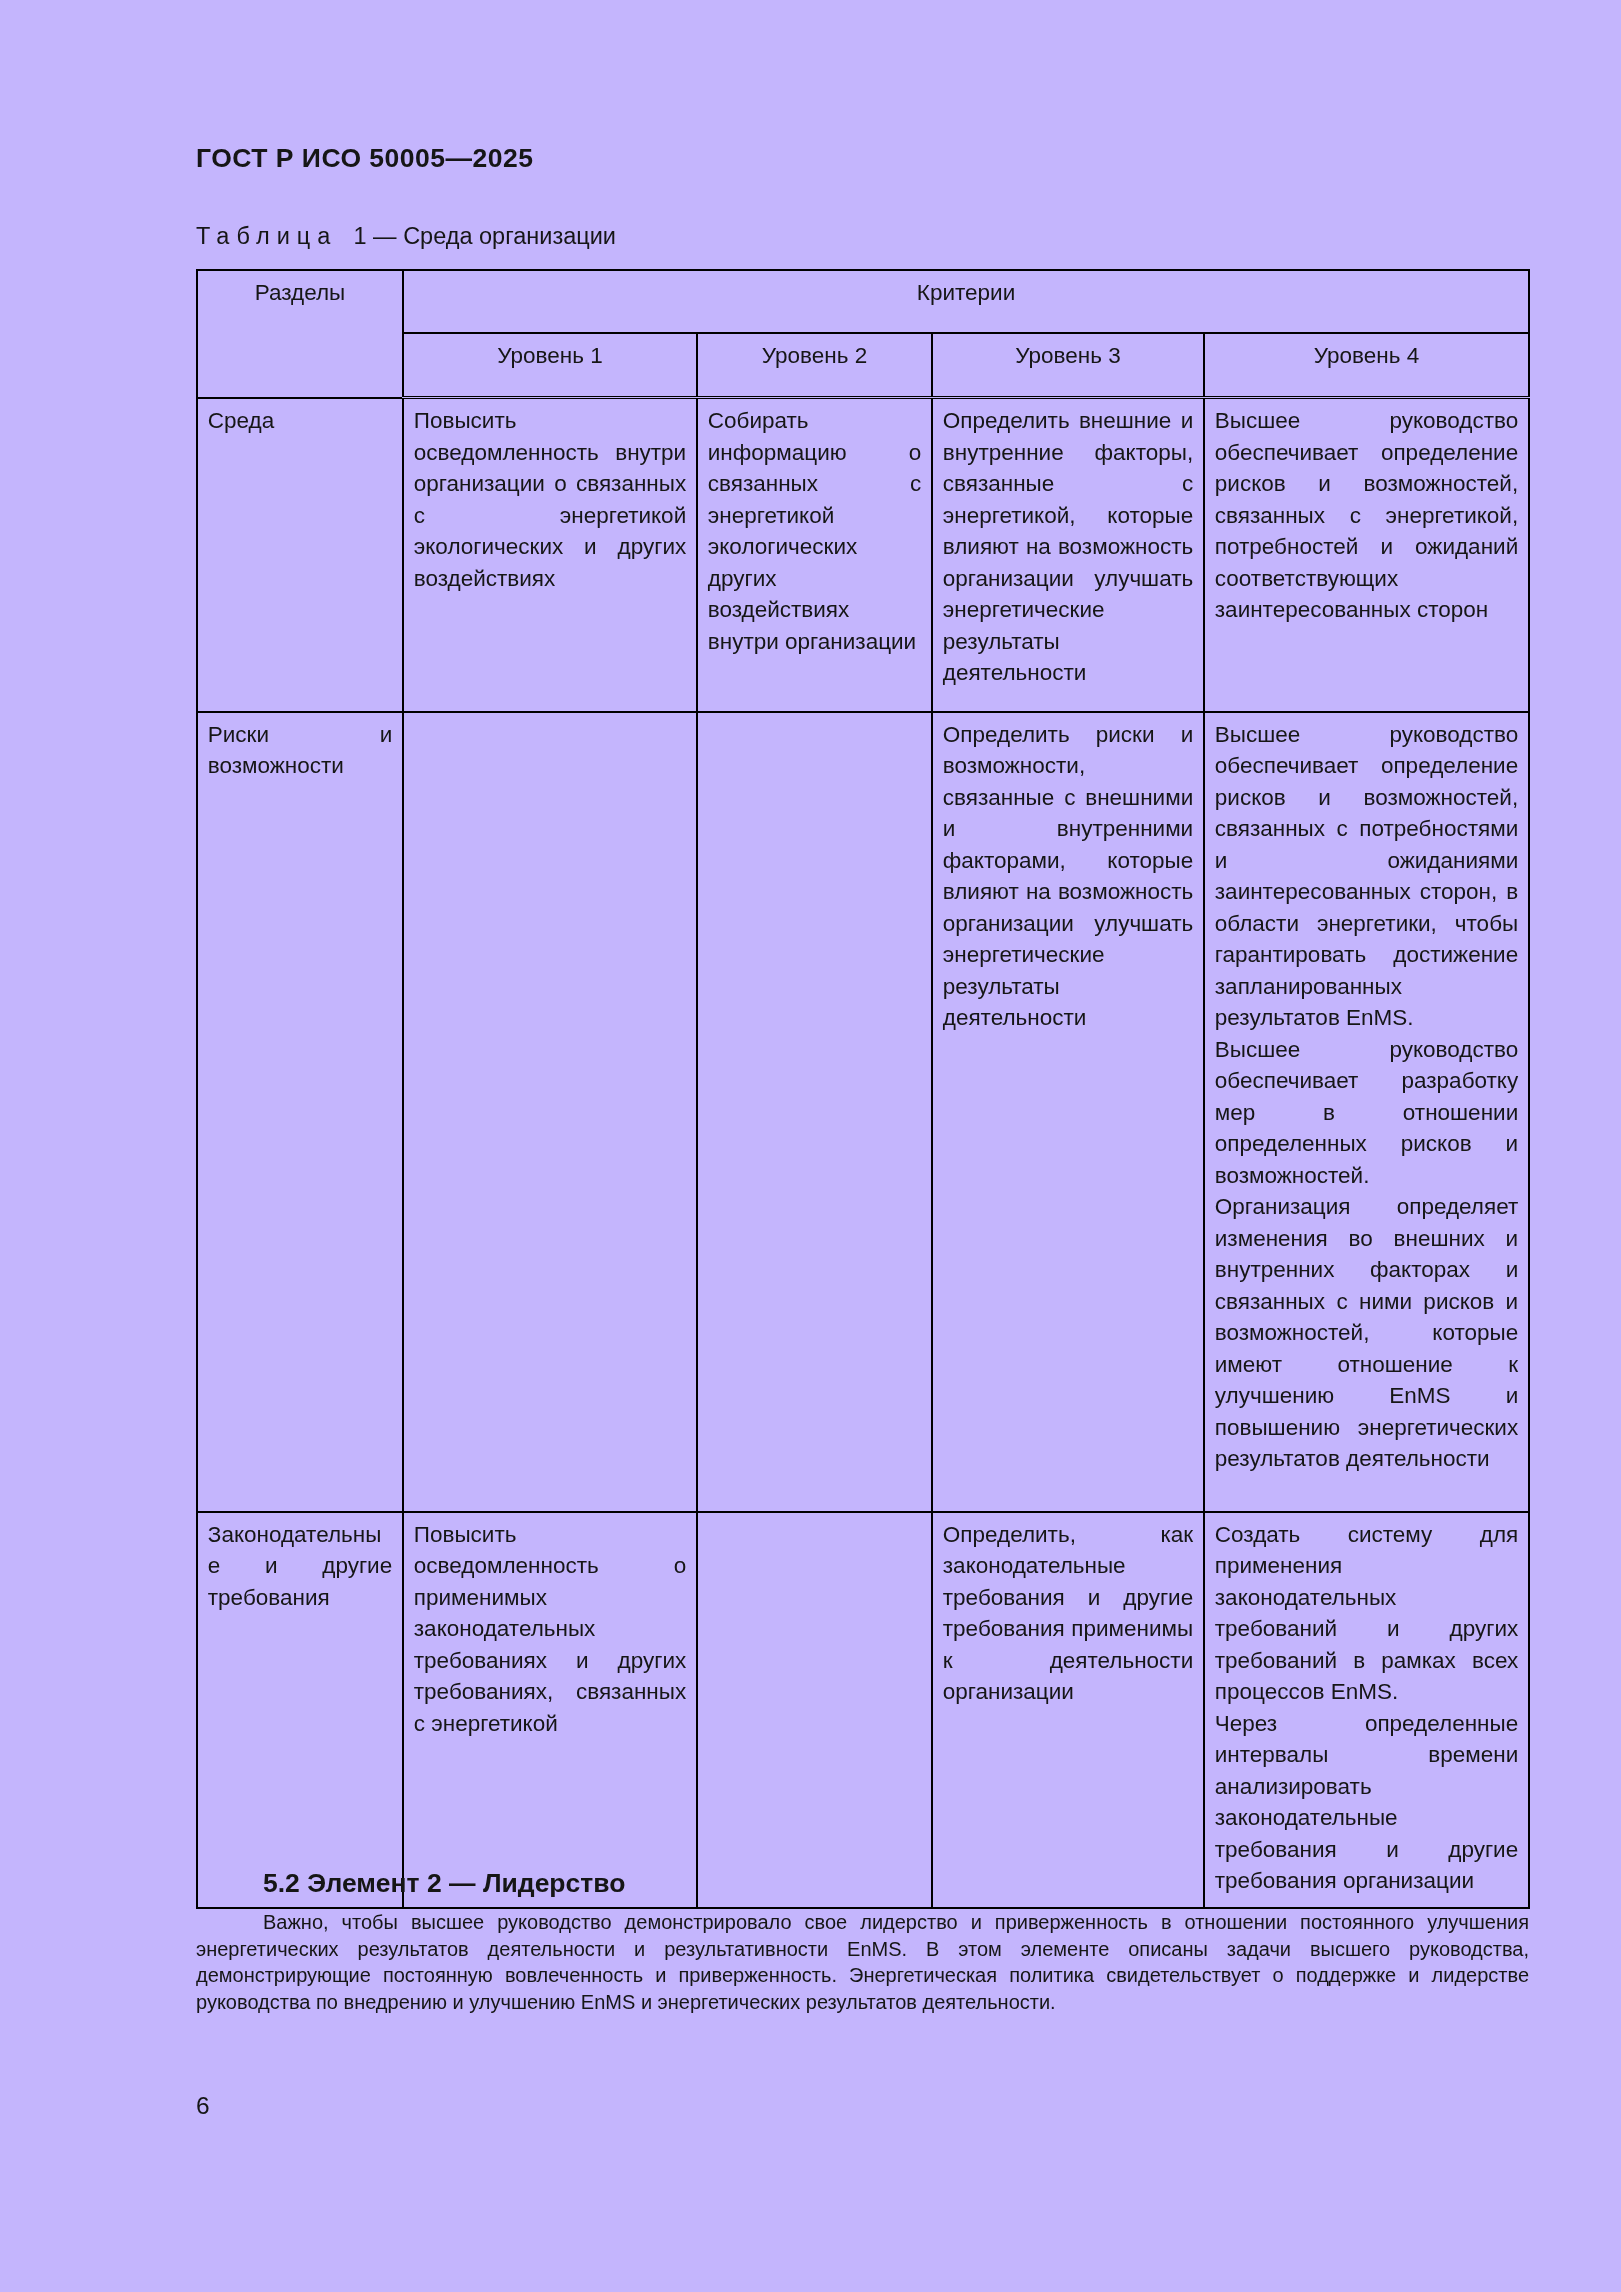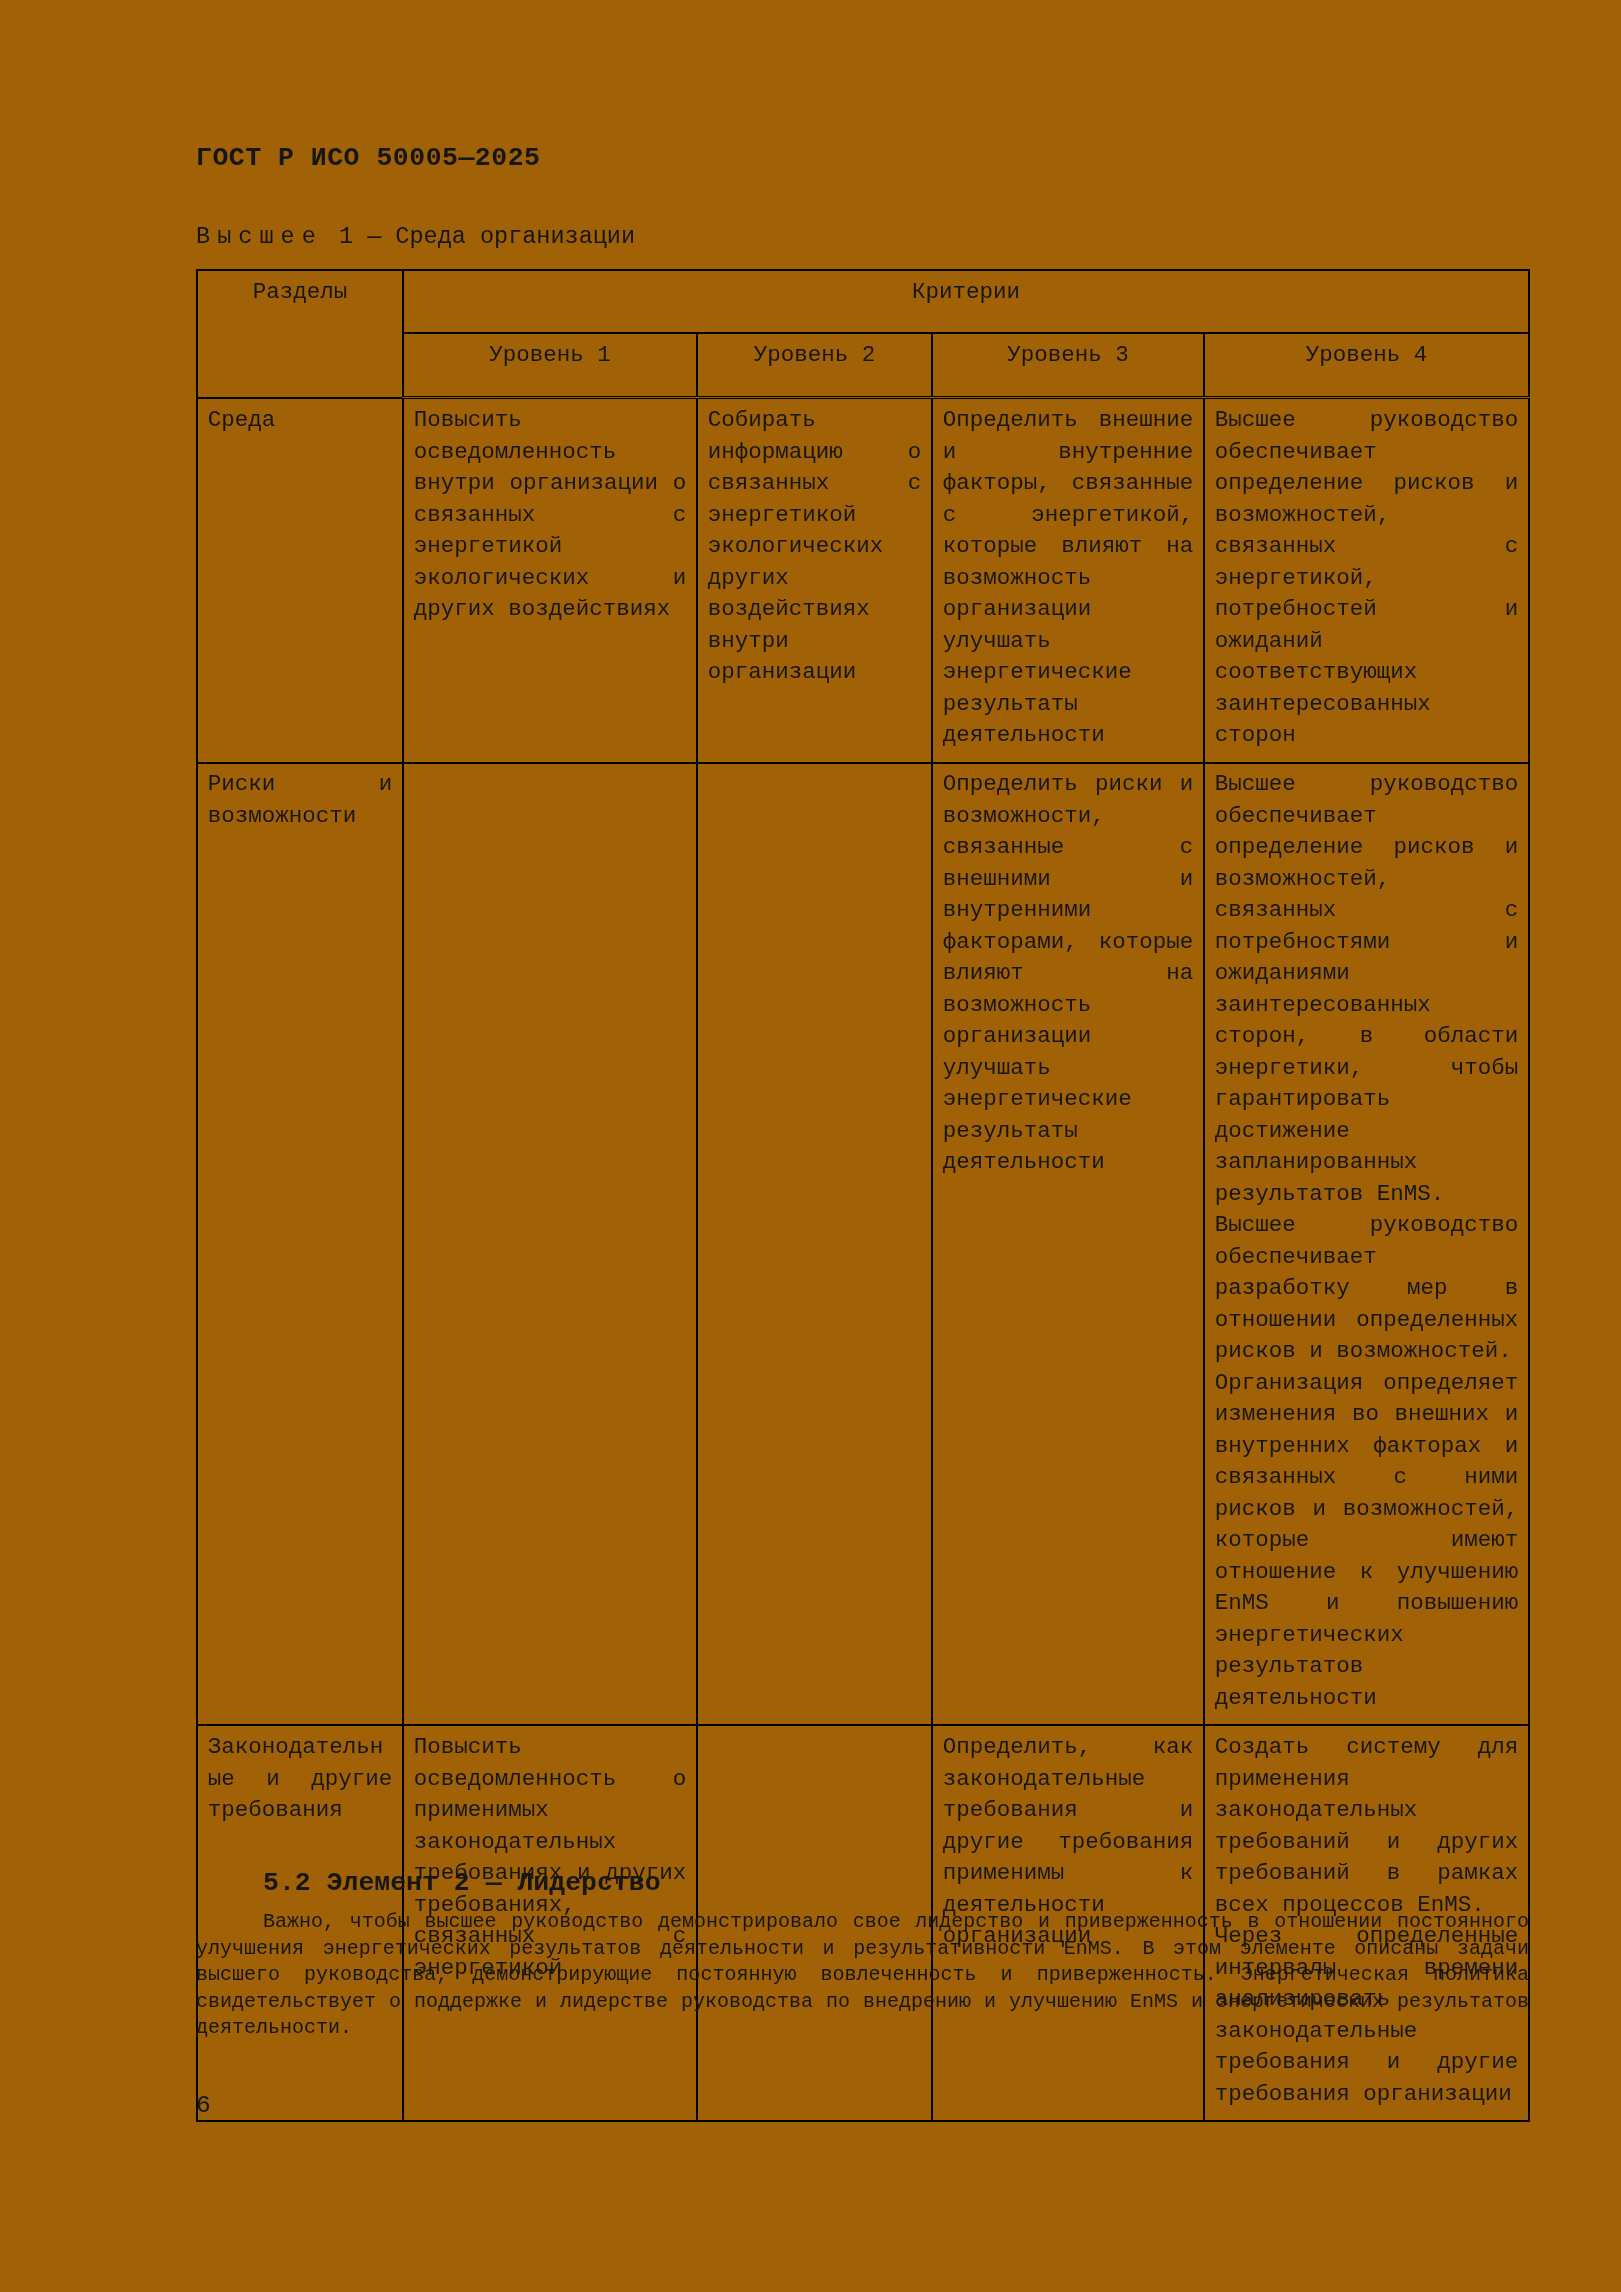--- a/index.html
+++ b/index.html
@@ -10,22 +10,21 @@
     width: 1621px;
     height: 2293px;
     background: #ffffff;
     font-family: "Liberation Sans", "DejaVu Sans", sans-serif;
     color: #161616;
     position: relative;
   }
   .page {
     position: absolute;
     inset: 0;
-    background: #a16207;
-    font-family: Liberation Mono, monospace;
+    background: #c4b5fd;
   }
   .doc-header {
     position: absolute;
     left: 196px;
     top: 143px;
     font-size: 26.5px;
     font-weight: 700;
     letter-spacing: 0.5px;
   }
   .table-caption {
@@ -111,21 +110,21 @@
   }
 </style>
 </head>
 <body>
 
 <div class="page">
 
   <div class="doc-header">ГОСТ Р ИСО 50005—2025</div>
 
   <div class="table-caption">
-    <span class="caption-word">Высшее</span><span class="caption-rest">1 — Среда организации</span>
+    <span class="caption-word">Таблица</span><span class="caption-rest">1 — Среда организации</span>
   </div>
 
   <table class="main-table">
     <colgroup>
       <col style="width:206px">
       <col style="width:294px">
       <col style="width:235px">
       <col style="width:272px">
       <col style="width:325px">
     </colgroup>

